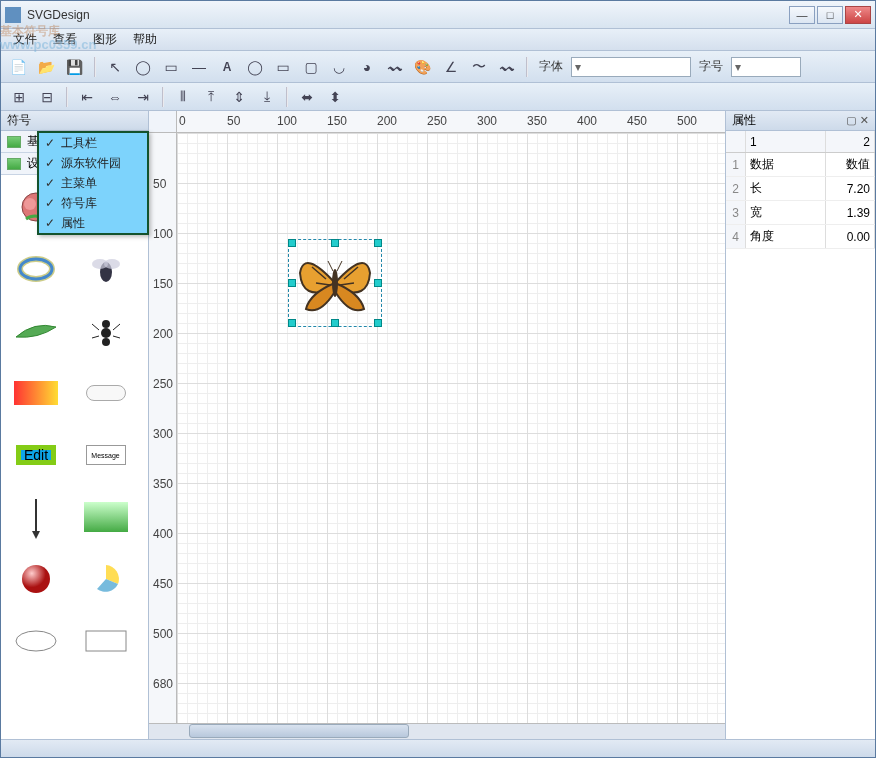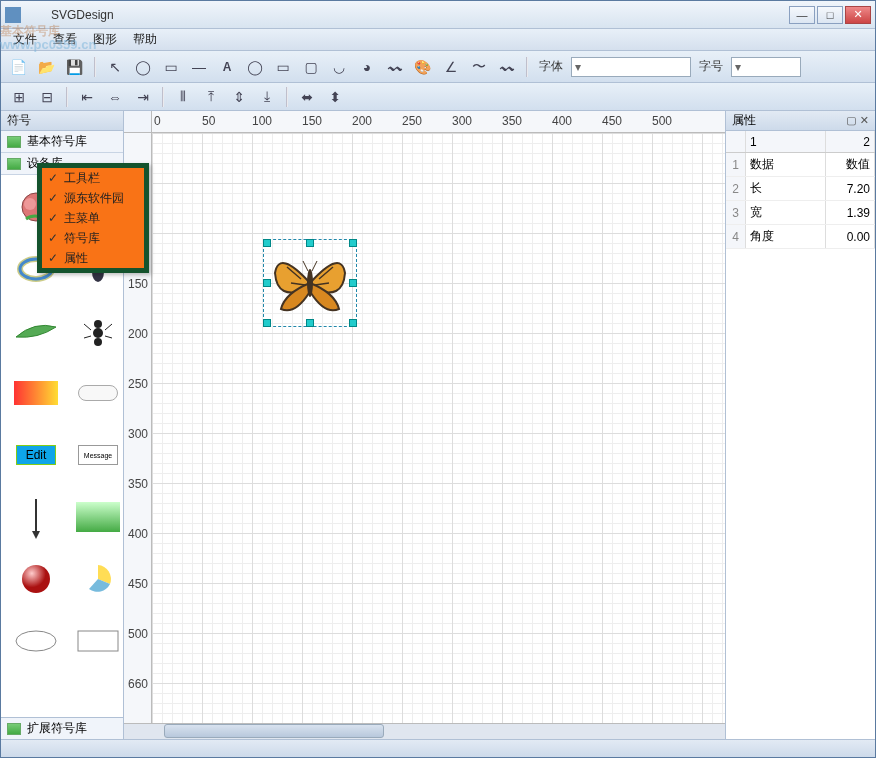--- a/index.html
+++ b/index.html
@@ -1,20 +1,20 @@
 <!DOCTYPE html>
 <html><head>
 <meta charset="utf-8">
 <style>
 * { box-sizing: border-box; margin: 0; padding: 0; font-family: "Microsoft YaHei", Arial, sans-serif; font-size: 12px; }
 body { background: #d4dce8; width: 876px; height: 758px; overflow: hidden; position: relative; }
 
 .window { border: 1px solid #5a7aa0; background: #e8eff7; height: 100%; display: flex; flex-direction: column; }
 
-.titlebar { height: 28px; background: linear-gradient(#f0f5fb, #d8e4f0); display: flex; align-items: center; padding: 0 4px; border-bottom: 1px solid #b0c0d5; gap: 24px; }
+.titlebar { height: 28px; background: linear-gradient(#f0f5fb, #d8e4f0); display: flex; align-items: center; padding: 0 4px; border-bottom: 1px solid #b0c0d5; }
 .titlebar .icon { width: 16px; height: 16px; margin-right: 6px; background: #6090c0; }
 .titlebar .title { flex: 1; color: #333; }
 .win-btns { display: flex; gap: 2px; }
 .win-btn { width: 26px; height: 18px; border: 1px solid #8aa0c0; background: linear-gradient(#f5f8fc,#dce6f2); display: flex; align-items: center; justify-content: center; font-size: 11px; color: #333; }
 .win-btn.close { background: linear-gradient(#e88,#c44); color: #fff; border-color:#a44; }
 
 .menubar { height: 22px; background: linear-gradient(#e8f0f8,#d5e0ee); display: flex; align-items: center; padding: 0 4px; border-bottom: 1px solid #b0c0d5; }
 .menubar span { padding: 2px 8px; color: #222; }
 
 .watermark { position: absolute; top: 6px; left: 0; color: rgba(180,100,40,0.35); font-size: 32px; font-weight: bold; pointer-events: none; z-index: 100; }
@@ -23,29 +23,29 @@
 .toolbar { height: 32px; background: linear-gradient(#e8f0f8,#d2dfee); border-bottom: 1px solid #b0c0d5; display: flex; align-items: center; padding: 0 6px; gap: 4px; }
 .toolbar2 { height: 28px; }
 .tb-btn { width: 24px; height: 24px; border: 1px solid transparent; display: flex; align-items: center; justify-content: center; color: #445; font-size: 14px; }
 .tb-sep { width: 2px; height: 20px; background: linear-gradient(to right,#aab,#fff); margin: 0 3px; }
 .tb-label { color:#333; padding: 0 4px; }
 .tb-combo { border:1px solid #9ab; background:#fff; height:20px; min-width:90px; display:flex; align-items:center; justify-content:space-between; padding:0 3px; }
 .tb-combo::after { content:"▾"; color:#666; }
 
 .workarea { flex: 1; display: flex; min-height: 0; position: relative; }
 
-.left-panel { width: 123px; background:#e8eff7; border-right:1px solid #b0c0d5; display:flex; flex-direction:column; }
+.left-panel { width: 148px; background:#e8eff7; border-right:1px solid #b0c0d5; display:flex; flex-direction:column; }
 .panel-header { height: 20px; background: linear-gradient(#e2eaf4,#cddaea); border-bottom:1px solid #b0c0d5; padding:2px 6px; color:#222; display:flex; align-items:center; }
 .lib-row { height: 22px; display:flex; align-items:center; padding:2px 6px; gap:6px; background:#f0f4fa; border-bottom:1px solid #c8d4e4; }
 .lib-icon { width:14px; height:12px; background: linear-gradient(#7c7,#4a4); border:1px solid #6a6; }
 .symbol-grid { flex:1; overflow:auto; background:#fff; padding:8px; display:grid; grid-template-columns: 1fr 1fr; gap: 14px 8px; align-content:start; }
 .symbol-cell { width:54px; height:48px; display:flex; align-items:center; justify-content:center; }
 .lib-footer { height:22px; border-top:1px solid #b0c0d5; background:#f0f4fa; display:flex; align-items:center; padding:2px 6px; gap:6px; }
 
-.dropdown-menu { position:absolute; top:0; left:36px; width:112px; background:#f97316; border:5px solid #14532d; box-shadow:2px 2px 4px rgba(0,0,0,0.25); z-index:50;margin-top:32px; }
+.dropdown-menu { position:absolute; top:0; left:36px; width:112px; background:#7dd3fc; border:2px solid #14532d; box-shadow:2px 2px 4px rgba(0,0,0,0.25); z-index:50; }
 .dropdown-menu .mi { height:20px; display:flex; align-items:center; padding:0 6px 0 22px; position:relative; color:#222; }
 .dropdown-menu .mi.checked::before { content:"✓"; position:absolute; left:6px; color:#333; }
 
 .canvas-area { flex:1; display:flex; flex-direction:column; background:#e8eff7; min-width:0; }
 .ruler-corner { width:28px; height:22px; background:#f0f4fa; border-right:1px solid #bbb; border-bottom:1px solid #bbb; }
 .ruler-h { flex:1; height:22px; background:#f5f7fa; border-bottom:1px solid #bbb; position:relative; overflow:hidden; font-size:10px; color:#444; }
 .ruler-h span { position:absolute; top:3px; }
 .ruler-v { width:28px; background:#f5f7fa; border-right:1px solid #bbb; position:relative; overflow:hidden; font-size:10px; color:#444; }
 .ruler-v span { position:absolute; left:4px; }
 .ruler-row { display:flex; }
@@ -214,21 +214,21 @@
               <line x1="24" y1="22" x2="31" y2="24" stroke="#222"></line>
             </svg>
           </div>
         <div class="symbol-cell">
             <div style="width:44px;height:24px;background:linear-gradient(90deg,#f33,#fd3)"></div>
           </div>
         <div class="symbol-cell">
             <div style="width:40px;height:16px;border:1px solid #aaa;border-radius:8px;background:#f8f8f8"></div>
           </div>
         <div class="symbol-cell">
-            <div style="width:40px;height:20px;border:1px solid #84cc16;background:#0ea5e9;font-size:12px;display:flex;align-items:center;justify-content:center">Edit</div>
+            <div style="width:40px;height:20px;border:5px solid #84cc16;background:#0ea5e9;font-size:14px;display:flex;align-items:center;justify-content:center">Edit</div>
           </div>
         <div class="symbol-cell">
             <div style="width:40px;height:20px;border:1px solid #999;background:#fff;font-size:7px;display:flex;align-items:center;justify-content:center">Message</div>
           </div>
         <div class="symbol-cell">
             <svg width="20" height="44">
               <line x1="10" y1="4" x2="10" y2="40" stroke="#333" stroke-width="2"></line>
               <polygon points="10,44 6,36 14,36" fill="#333"></polygon>
             </svg>
           </div>
@@ -255,24 +255,20 @@
         <div class="symbol-cell">
             <svg width="44" height="24">
               <ellipse cx="22" cy="12" rx="20" ry="10" fill="none" stroke="#888"></ellipse>
             </svg>
           </div>
         <div class="symbol-cell">
             <svg width="44" height="24">
               <rect x="2" y="2" width="40" height="20" fill="none" stroke="#888"></rect>
             </svg>
           </div>
-      </div>
-      <div class="lib-footer">
-        <div class="lib-icon"></div>
-        <span>扩展符号库</span>
       </div>
     </div>
 
     <div class="canvas-area">
       <div class="ruler-row">
         <div class="ruler-corner"></div>
         <div class="ruler-h">
           <span style="left:2px">0</span>
           <span style="left:50px">50</span>
           <span style="left:100px">100</span>
@@ -291,21 +287,21 @@
           <span style="top:44px">50</span>
           <span style="top:94px">100</span>
           <span style="top:144px">150</span>
           <span style="top:194px">200</span>
           <span style="top:244px">250</span>
           <span style="top:294px">300</span>
           <span style="top:344px">350</span>
           <span style="top:394px">400</span>
           <span style="top:444px">450</span>
           <span style="top:494px">500</span>
-          <span style="top:544px">660</span>
+          <span style="top:544px">680</span>
         </div>
         <div class="canvas-viewport">
           <div class="canvas-grid"></div>
           <div class="selection">
             <svg width="86" height="80">
               <path d="M43 40 Q12 6 8 30 Q10 58 40 46 M43 40 Q74 6 78 30 Q76 58 46 46" fill="#e8a030" stroke="#432" stroke-width="2"></path>
               <path d="M43 40 Q18 50 14 66 Q28 72 42 50 M43 40 Q68 50 72 66 Q58 72 44 50" fill="#d88820" stroke="#432" stroke-width="2"></path>
               <path d="M20 24 L34 36 M24 40 L38 42 M66 24 L52 36 M62 40 L48 42" stroke="#432" stroke-width="1.5" fill="none"></path>
               <ellipse cx="43" cy="40" rx="3" ry="14" fill="#432"></ellipse>
               <line x1="41" y1="28" x2="36" y2="18" stroke="#432"></line>

